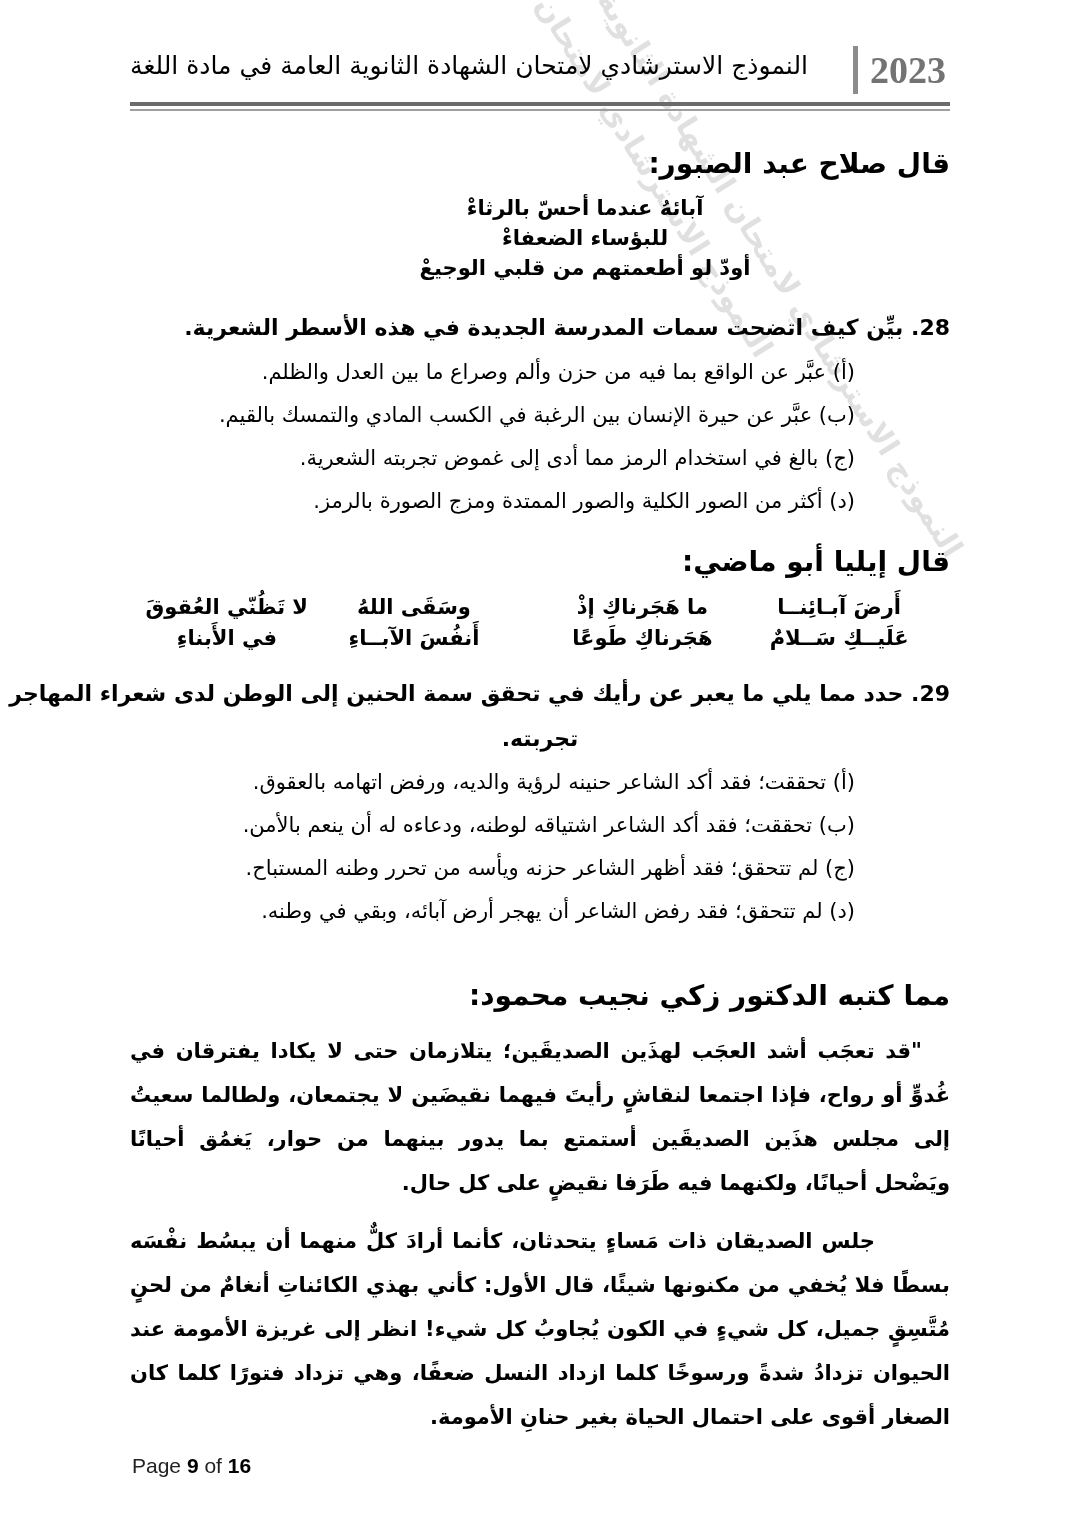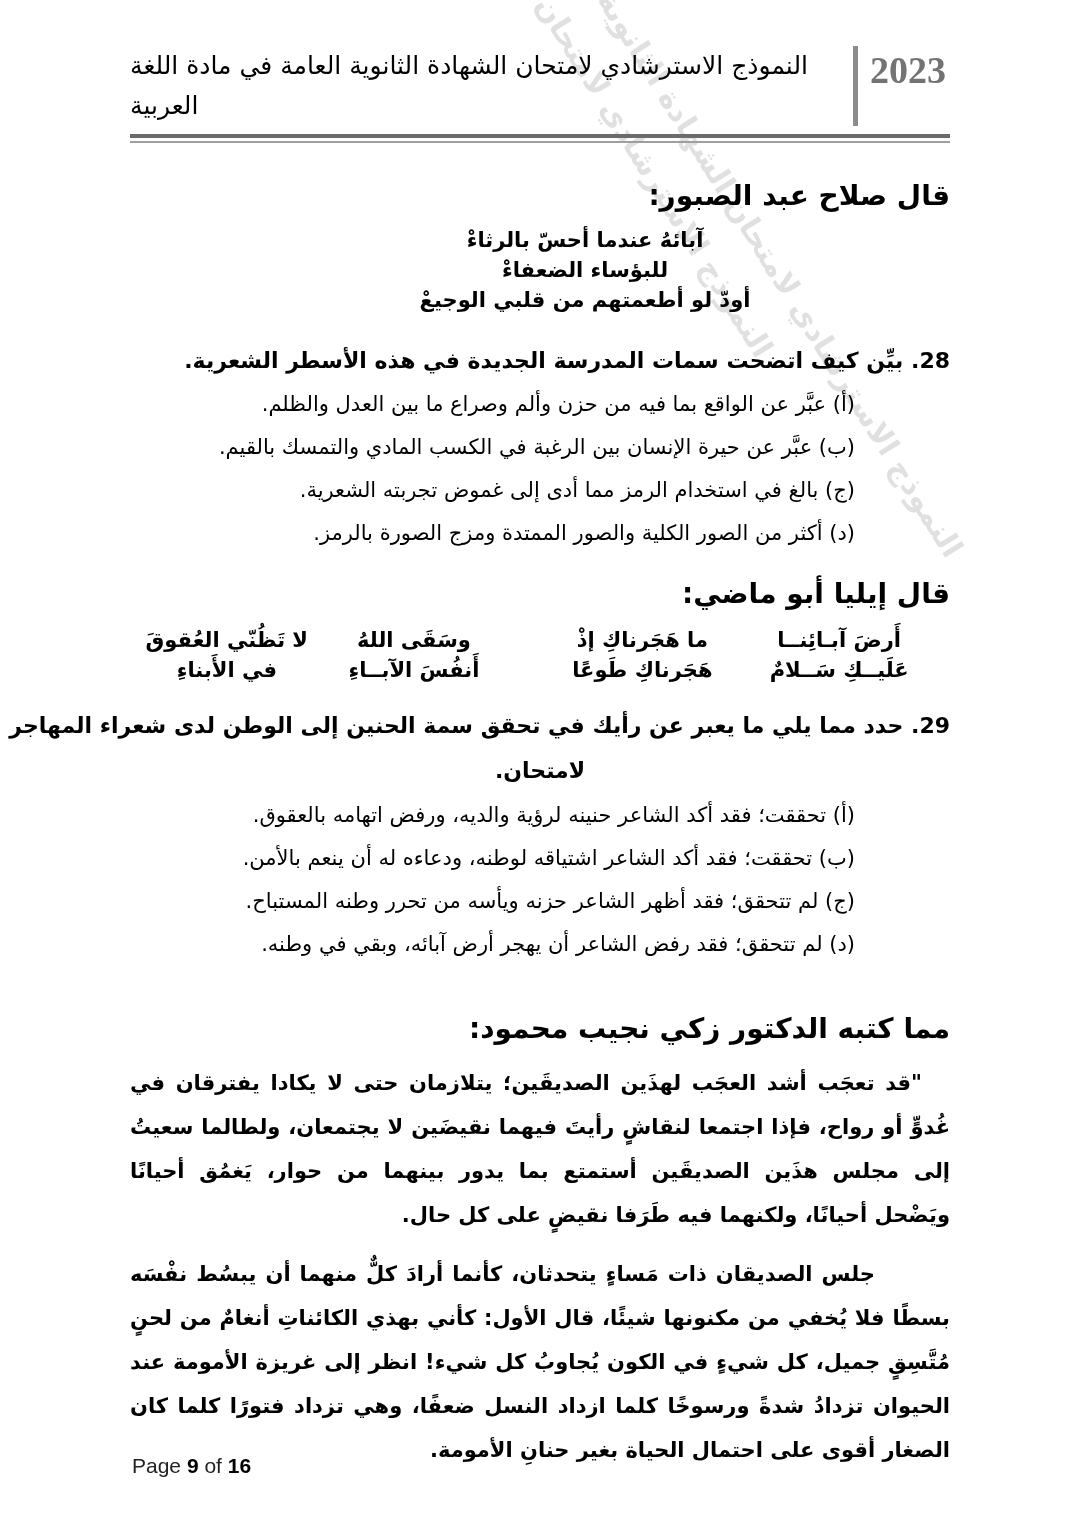--- a/index.html
+++ b/index.html
@@ -123,21 +123,20 @@
   <div class="wm wm1">النموذج الاسترشادي لامتحان الشهادة الثانوية العامة في مادة اللغة العربية</div>
   <div class="wm wm2">النموذج الاسترشادي لامتحان الشهادة الثانوية العامة في مادة اللغة العربية</div>
 
   <div class="content">
 
     <div class="header-row">
       <div class="header-year">2023</div>
       <div class="header-divider"></div>
       <div class="header-title">
         <div class="t1">النموذج الاسترشادي لامتحان الشهادة الثانوية العامة في مادة اللغة</div>
-        <div class="t2">العربية</div>
       </div>
     </div>
     <div class="header-rule"></div>
 
     <div class="qal m-sabour">قال صلاح عبد الصبور:</div>
     <div class="poem">
       <div>آبائهُ عندما أحسّ بالرثاءْ</div>
       <div>للبؤساء الضعفاءْ</div>
       <div>أودّ لو أطعمتهم من قلبي الوجيعْ</div>
     </div>
@@ -158,21 +157,21 @@
       </div>
       <div class="verse-col">
         <div>وسَقَى اللهُ أَنفُسَ الآبــاءِ</div>
         <div>لا تَظُنّي العُقوقَ في الأَبناءِ</div>
       </div>
     </div>
 
     <div class="q-stem center">
       <span class="nowrap">29.  حدد مما يلي ما يعبر عن رأيك في تحقق سمة الحنين إلى الوطن لدى شعراء المهاجر في هذين</span>
       <br>
-      <span>لامتحان.</span>
+      <span>تجربته.</span>
     </div>
     <div class="options">
       <div class="option">(أ) تحققت؛ فقد أكد الشاعر حنينه لرؤية والديه، ورفض اتهامه بالعقوق.</div>
       <div class="option">(ب) تحققت؛ فقد أكد الشاعر اشتياقه لوطنه، ودعاءه له أن ينعم بالأمن.</div>
       <div class="option">(ج) لم تتحقق؛ فقد أظهر الشاعر حزنه ويأسه من تحرر وطنه المستباح.</div>
       <div class="option">(د) لم تتحقق؛ فقد رفض الشاعر أن يهجر أرض آبائه، وبقي في وطنه.</div>
     </div>
 
     <div class="qal m-mahmoud">مما كتبه الدكتور زكي نجيب محمود:</div>
     <p class="para p1">"قد تعجَب أشد العجَب لهذَين الصديقَين؛ يتلازمان حتى لا يكادا يفترقان في غُدوٍّ أو رواح، فإذا اجتمعا لنقاشٍ رأيتَ فيهما نقيضَين لا يجتمعان، ولطالما سعيتُ إلى مجلس هذَين الصديقَين أستمتع بما يدور بينهما من حوار، يَغمُق أحيانًا ويَضْحل أحيانًا، ولكنهما فيه طَرَفا نقيضٍ على كل حال.</p>

